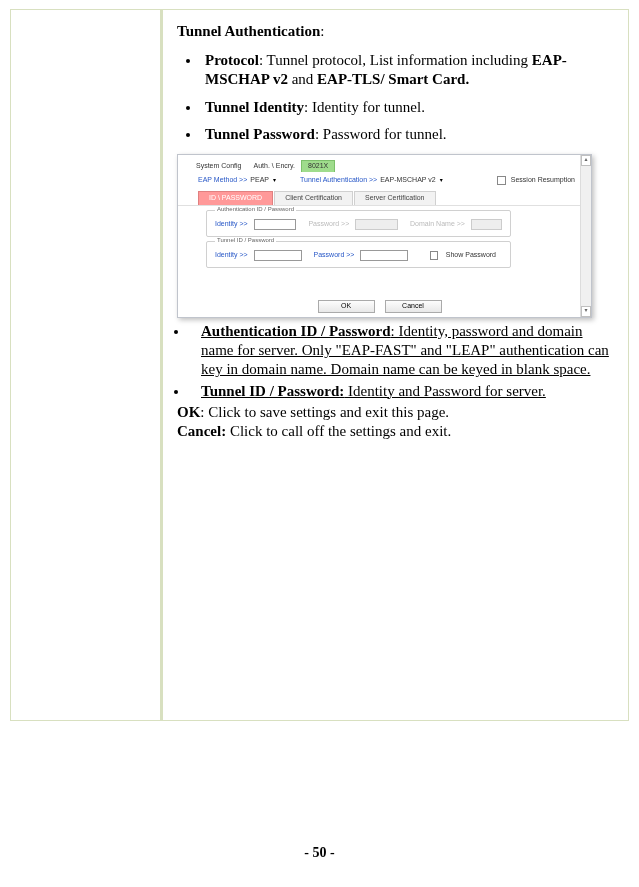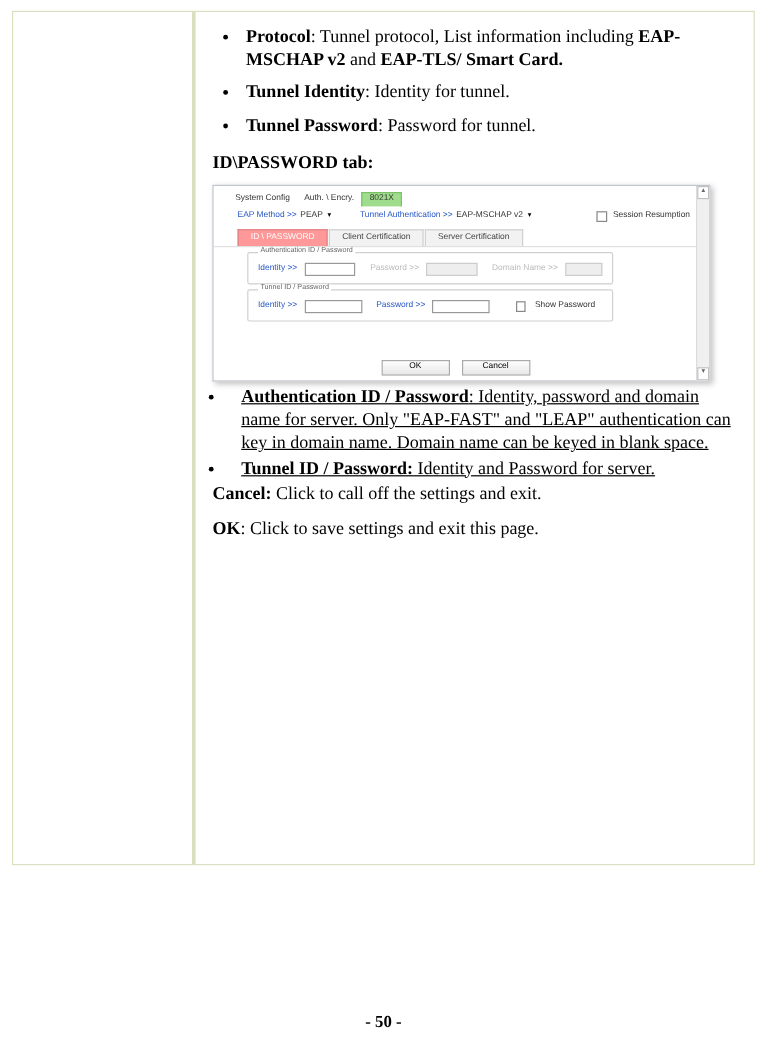--- a/index.html
+++ b/index.html
@@ -133,35 +133,35 @@
     position:absolute; bottom:26px; left:0; right:0; width:639px;
   }
 </style>
 </head>
 <body>
 
 <div class="outer-frame">
   <div class="left-col"></div>
   <div class="right-col">
 
+    <p class="section-head-sp"><span class="b">Tunnel Authentication</span>:</p>
 
     <ul class="bullets">
       <li>
         <span class="b">Protocol</span><span>: Tunnel protocol, List information including </span><span class="b">EAP-MSCHAP v2</span><span> and </span><span class="b">EAP-TLS/ Smart Card.</span>
       </li>
       <li>
         <span class="b">Tunnel Identity</span><span>: Identity for tunnel.</span>
       </li>
       <li>
         <span class="b">Tunnel Password</span><span>: Password for tunnel.</span>
       </li>
     </ul>
 
 
-    <p class="b" style="margin-top:12px;margin-bottom:8px;">ID\PASSWORD tab:</p>
 
     <div class="mini-app">
       <div class="vscroll">
         <div class="arrow-up">▴</div>
         <div class="arrow-dn">▾</div>
       </div>
       <div class="tabrow1">
         <div class="tab">System Config</div>
         <div class="tab">Auth. \ Encry.</div>
         <div class="tab active">8021X</div>
@@ -215,24 +215,24 @@
     </div>
 
     <ul class="bullets tight" style="margin-bottom:0;text-decoration:underline;">
       <li>
         <span class="b">Authentication ID / Password</span><span>: Identity, password and domain name for server. Only "EAP-FAST" and "LEAP" authentication can key in domain name. Domain name can be keyed in blank space.</span>
       </li>
       <li>
         <span class="b">Tunnel ID / Password:</span><span> Identity and Password for server.</span>
       </li>
     </ul>
+    <p style="margin:0">
+      <span class="b">OK</span><span>: Click to save settings and exit this page.</span>
+    </p>
     <p style="margin:0 0 10px 0">
       <span class="b">Cancel:</span><span> Click to call off the settings and exit.</span>
     </p>
-    <p style="margin:0">
-      <span class="b">OK</span><span>: Click to save settings and exit this page.</span>
-    </p>
 
 
   </div>
 </div>
 
 <div class="pagenum">- 50 -</div>
 
 </body></html>

